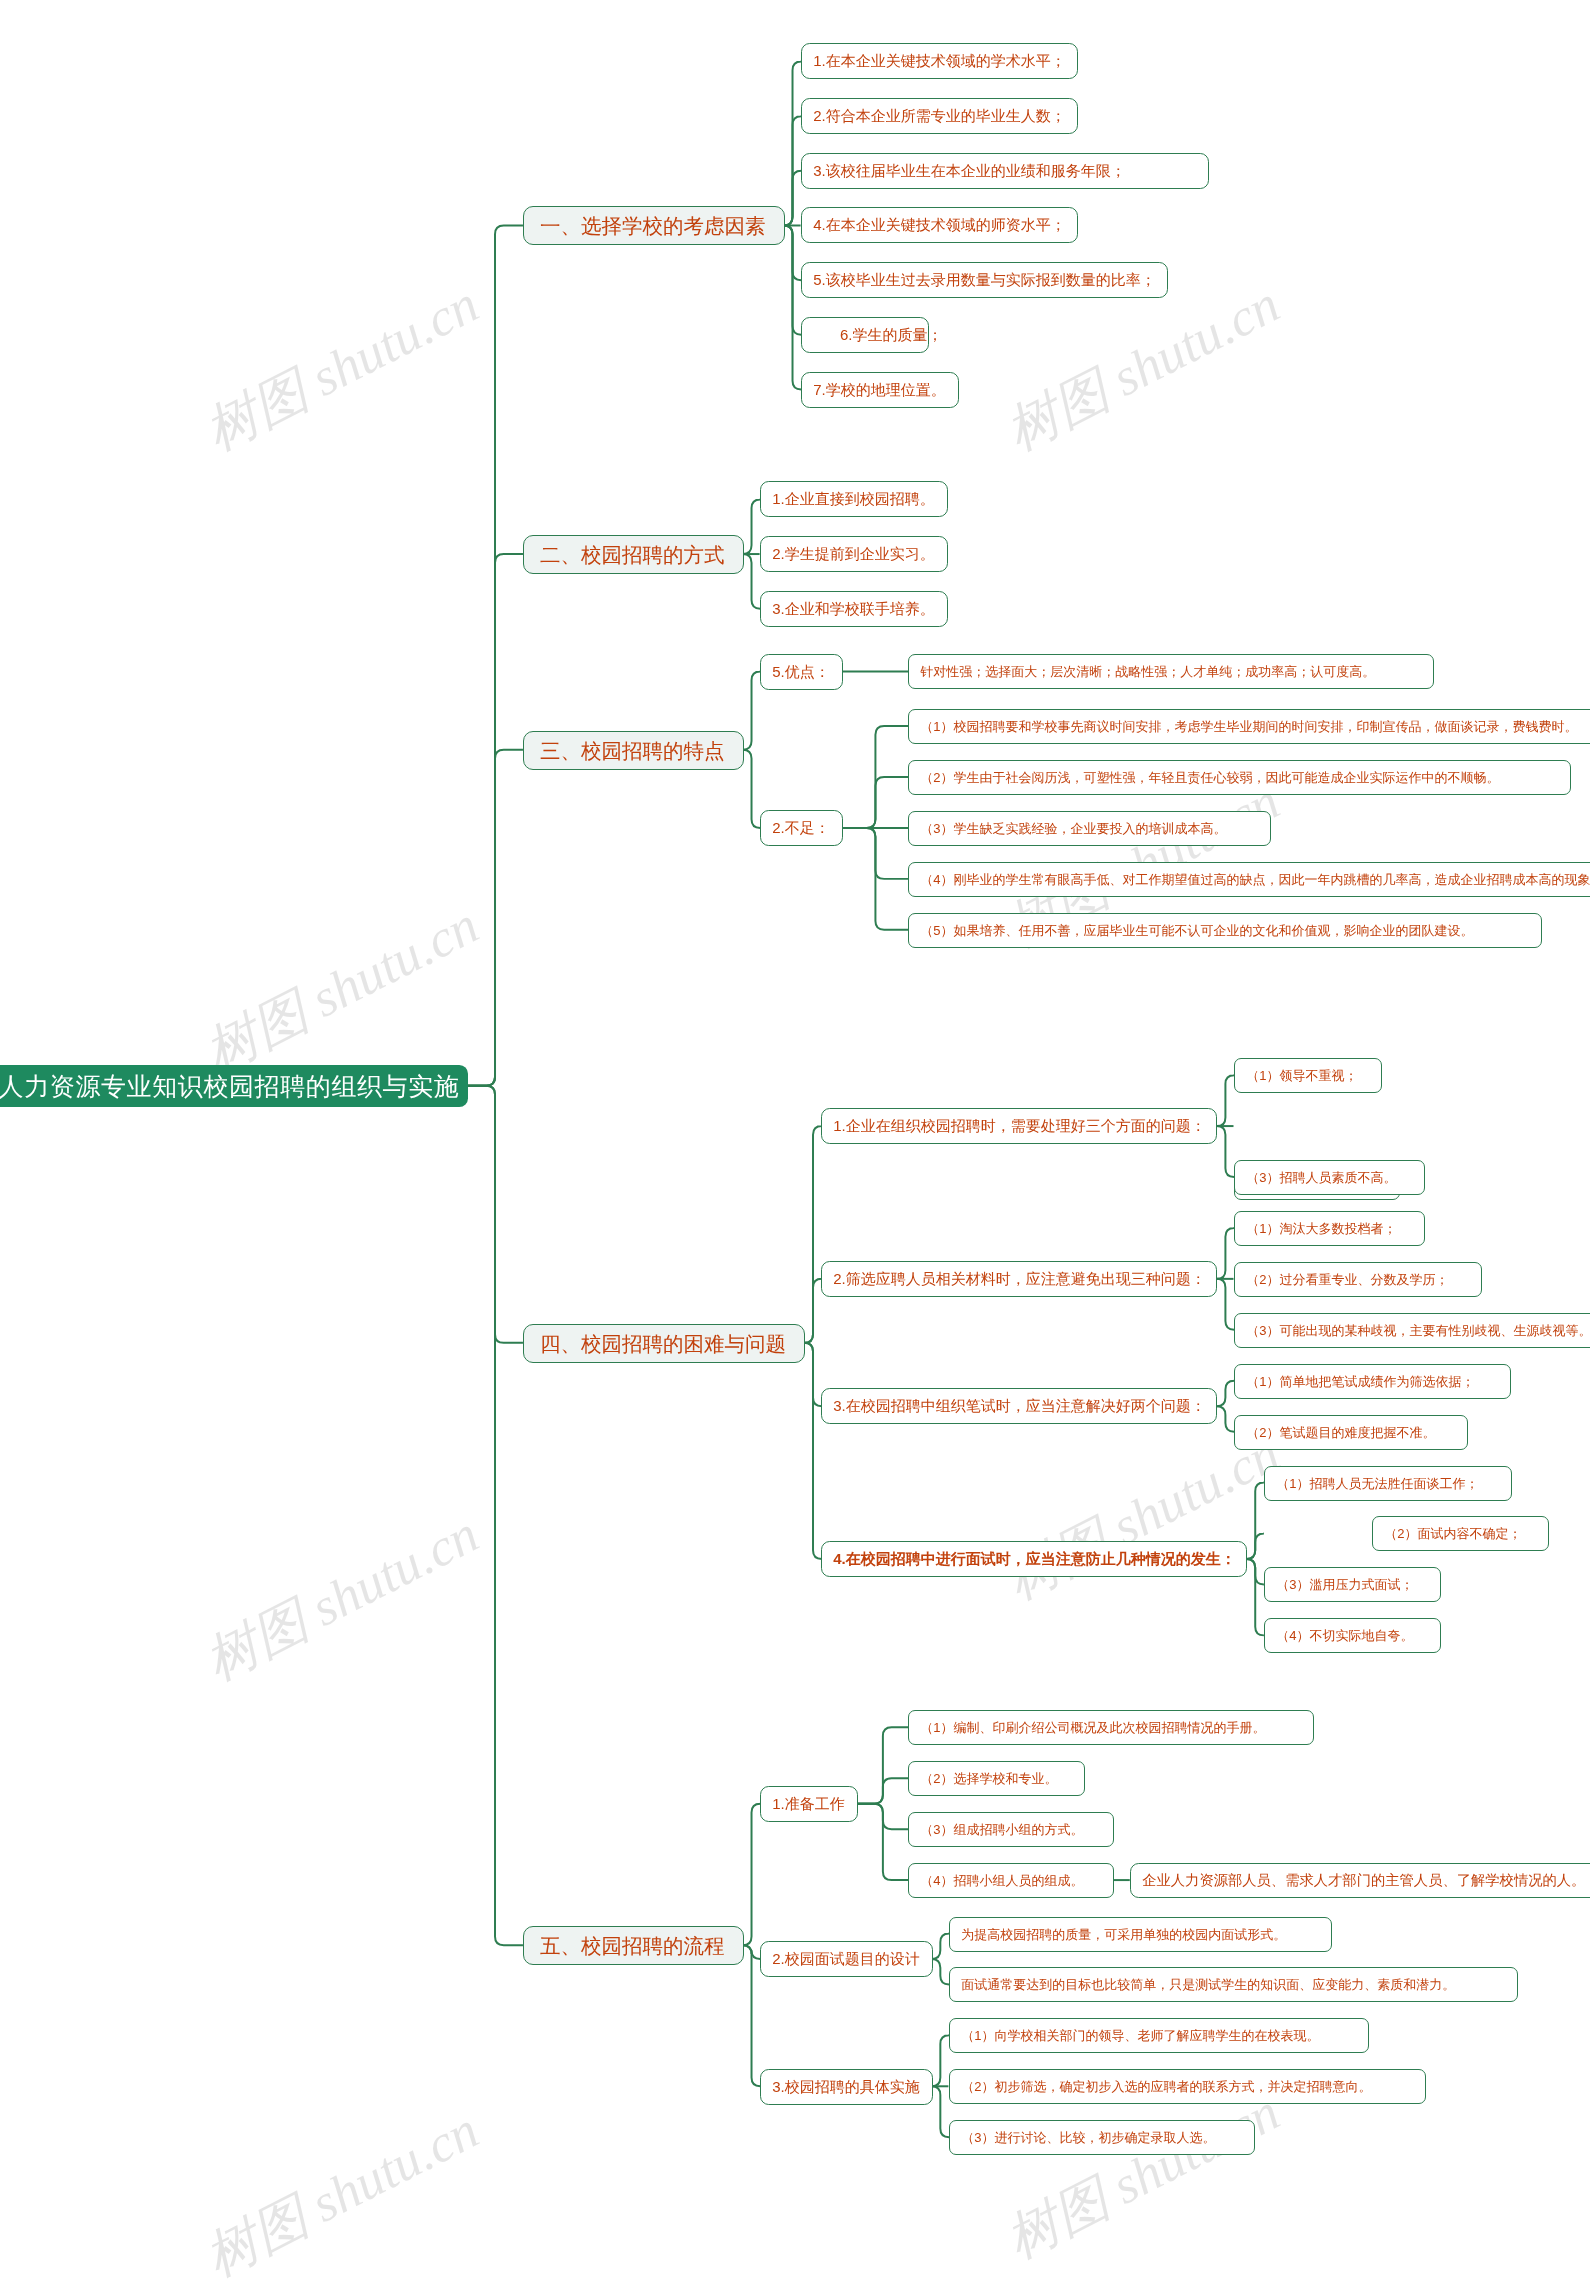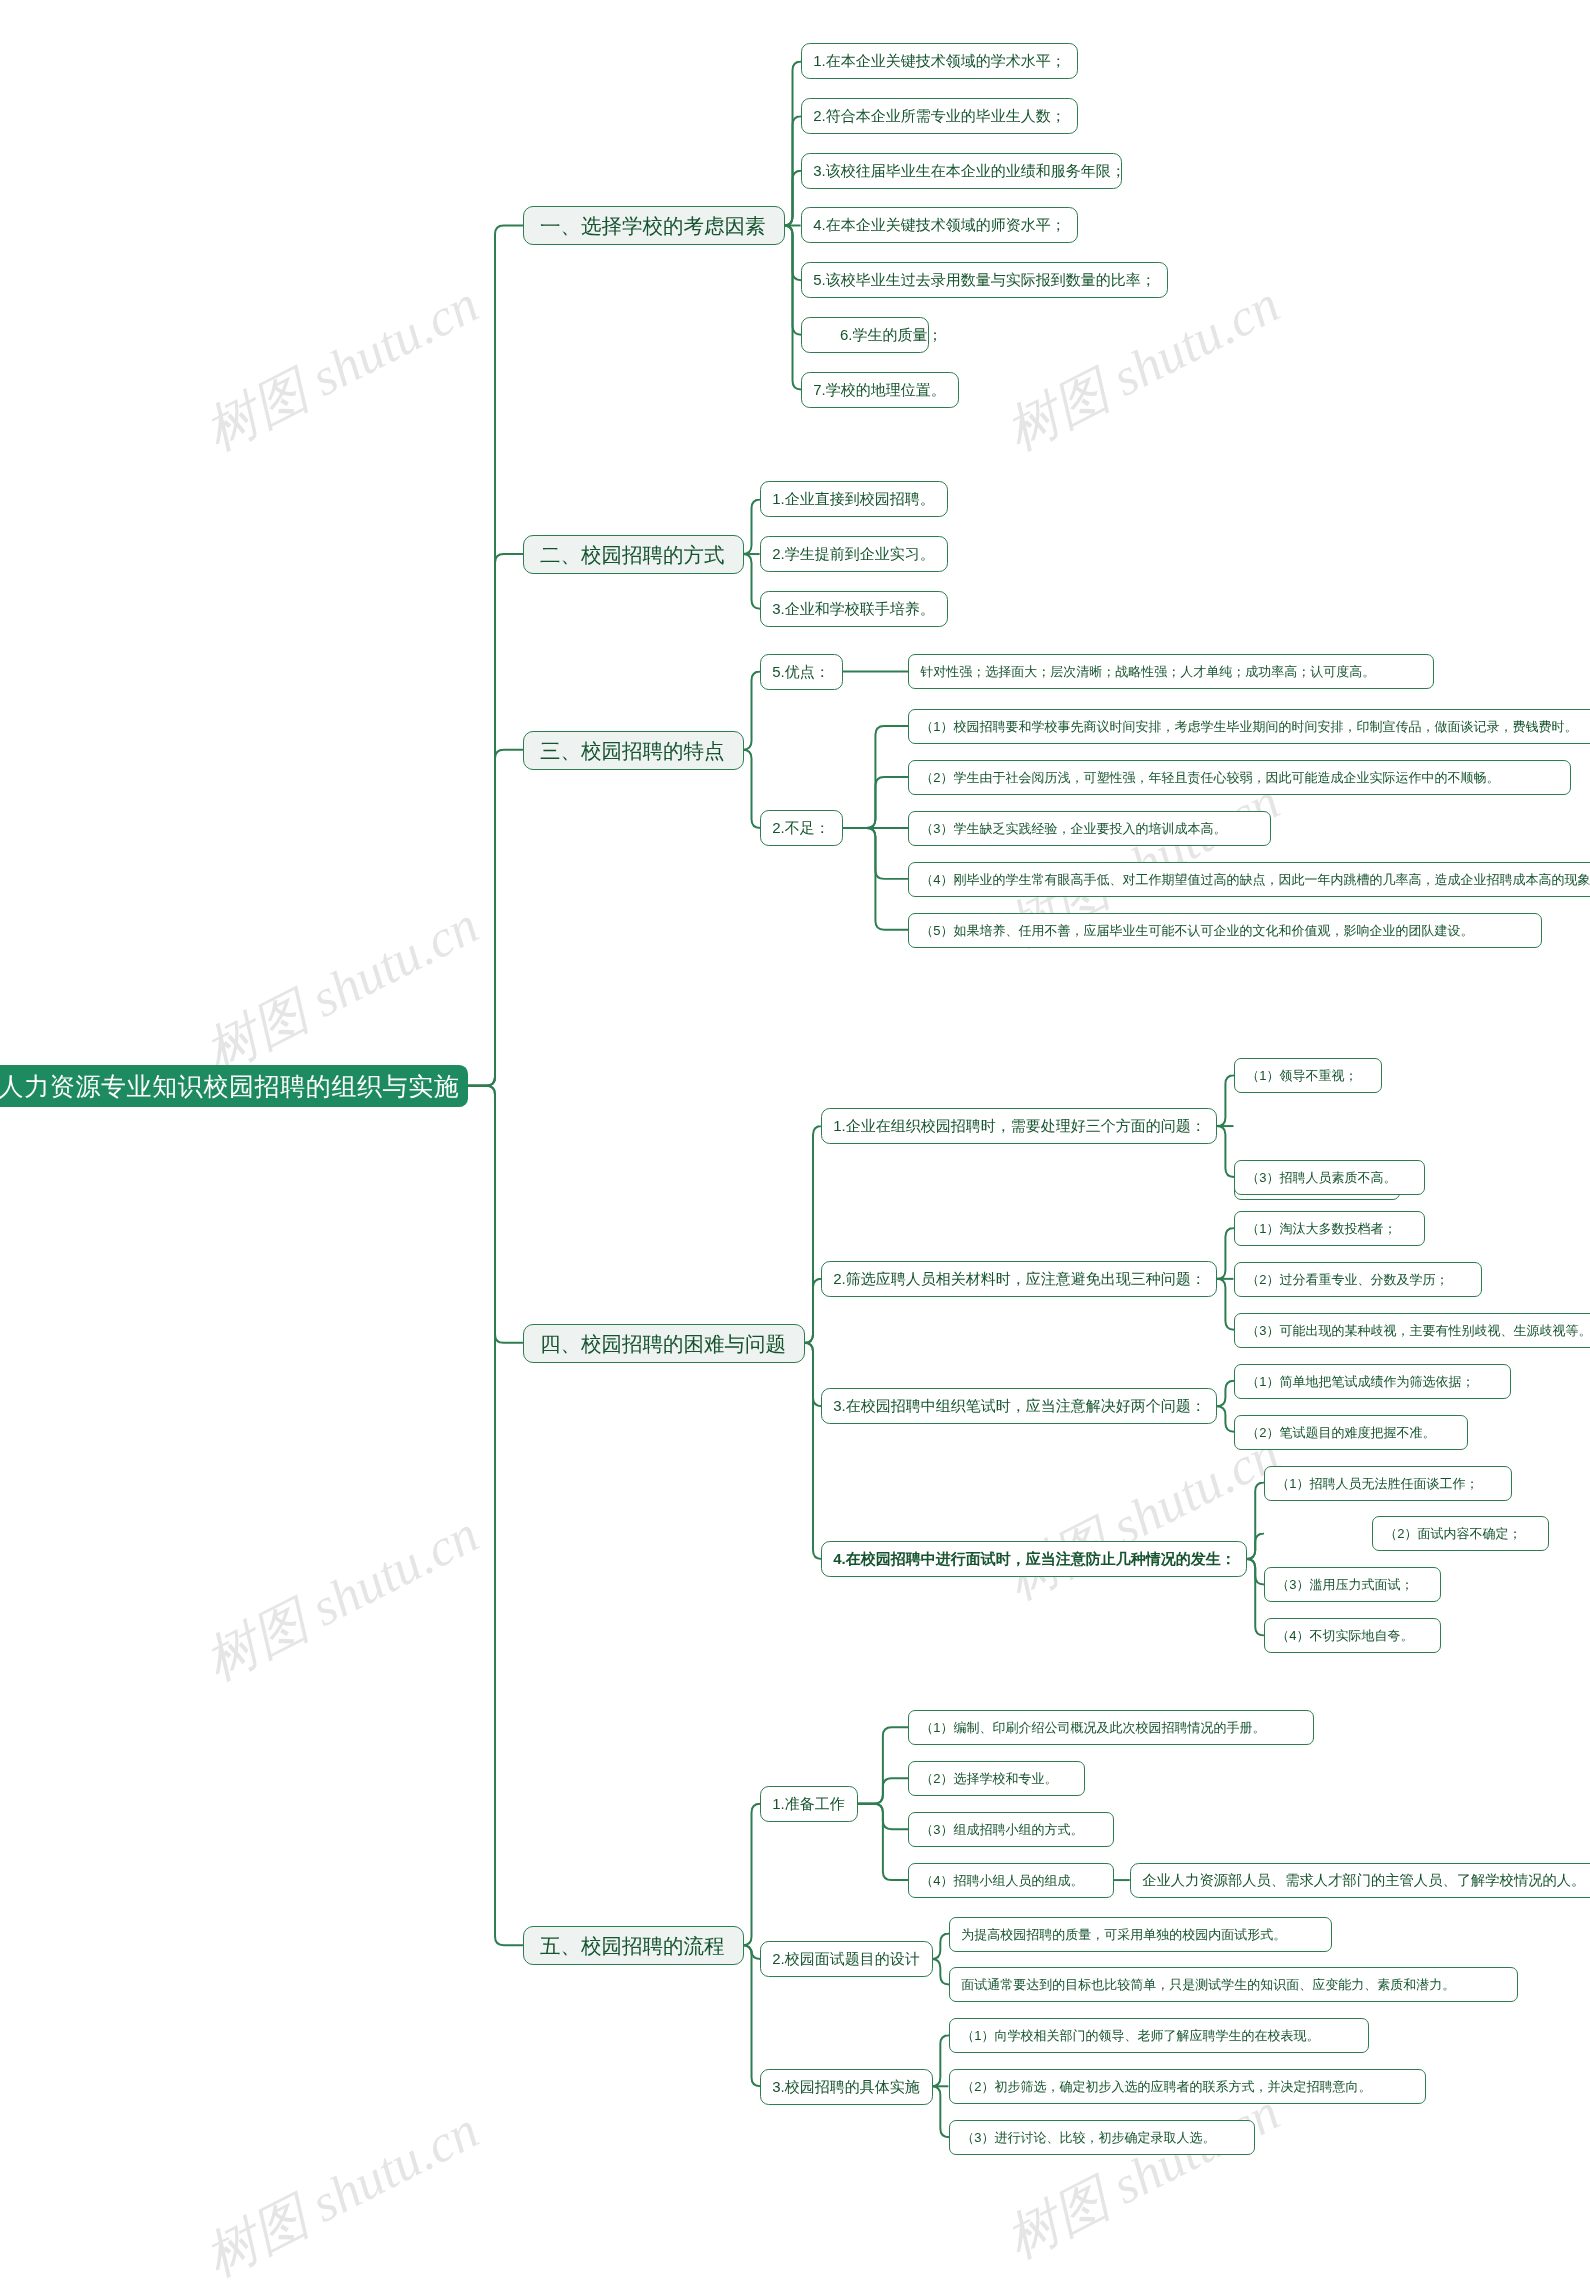--- a/index.html
+++ b/index.html
@@ -5,21 +5,21 @@
   html,body{margin:0;padding:0;}
   body{
     width:1590px;height:2295px;position:relative;background:#ffffff;
     font-family:"Liberation Sans","DejaVu Sans",sans-serif;overflow:hidden;
   }
   #canvas{position:absolute;left:0;top:0;width:1590px;height:2295px;}
   svg#links{position:absolute;left:0;top:0;width:1590px;height:2295px;pointer-events:none;}
 
   .node{position:absolute;box-sizing:border-box;display:flex;align-items:center;
         border:1.2px solid #2e7d51;border-radius:8.7px;background:#ffffff;
-        color:#14532d;white-space:nowrap;}
+        color:#c2410c;white-space:nowrap;}
   .node span{display:block;width:100%;}
 
   .root{
     background:#1e8a5f;border:none;border-radius:8.7px;color:#ffffff;
     font-size:25px;padding:0 21px;letter-spacing:0.6px;
     justify-content:center;
   }
   .lvl1{
     background:#eef3f2;border:1.2px solid #2e7d51;border-radius:10px;
     font-size:20.5px;padding:0 16px;justify-content:center;
@@ -108,21 +108,21 @@
   </div>
 <div class="node lvl1" style="left: 523px; top: 206px; width: 262px; height: 39px;">
       <span>一、选择学校的考虑因素</span>
     </div>
     <div class="node lvl2" style="left: 801px; top: 43px; width: 277px; height: 36px;">
       <span>1.在本企业关键技术领域的学术水平；</span>
     </div>
     <div class="node lvl2" style="left: 801px; top: 98px; width: 277px; height: 36px;">
       <span>2.符合本企业所需专业的毕业生人数；</span>
     </div>
-    <div class="node lvl2" style="left: 801px; top: 153px; width: 321px; height: 36px; justify-content: flex-end;">
+    <div class="node lvl2" style="left: 801px; top: 153px; width: 408px; height: 36px; justify-content: flex-end;">
       <span>3.该校往届毕业生在本企业的业绩和服务年限；</span>
     </div>
     <div class="node lvl2" style="left: 801px; top: 207px; width: 277px; height: 36px;">
       <span>4.在本企业关键技术领域的师资水平；</span>
     </div>
     <div class="node lvl2" style="left: 801px; top: 262px; width: 367px; height: 36px;">
       <span>5.该校毕业生过去录用数量与实际报到数量的比率；</span>
     </div>
     <div class="node lvl2" style="left: 801px; top: 317px; width: 128px; height: 36px; padding-left: 38px;">
       <span>6.学生的质量；</span>

